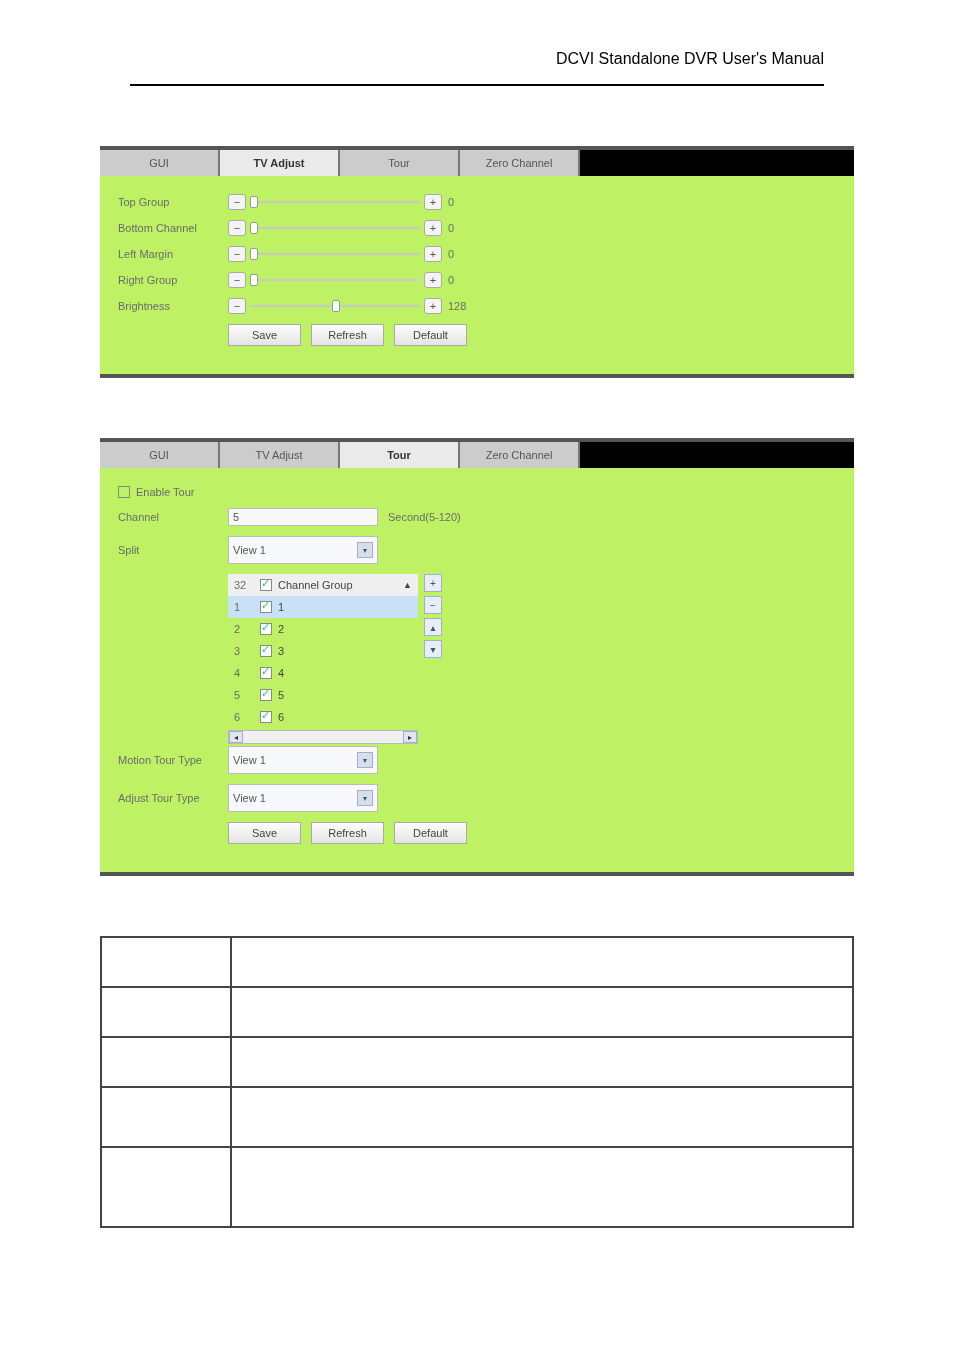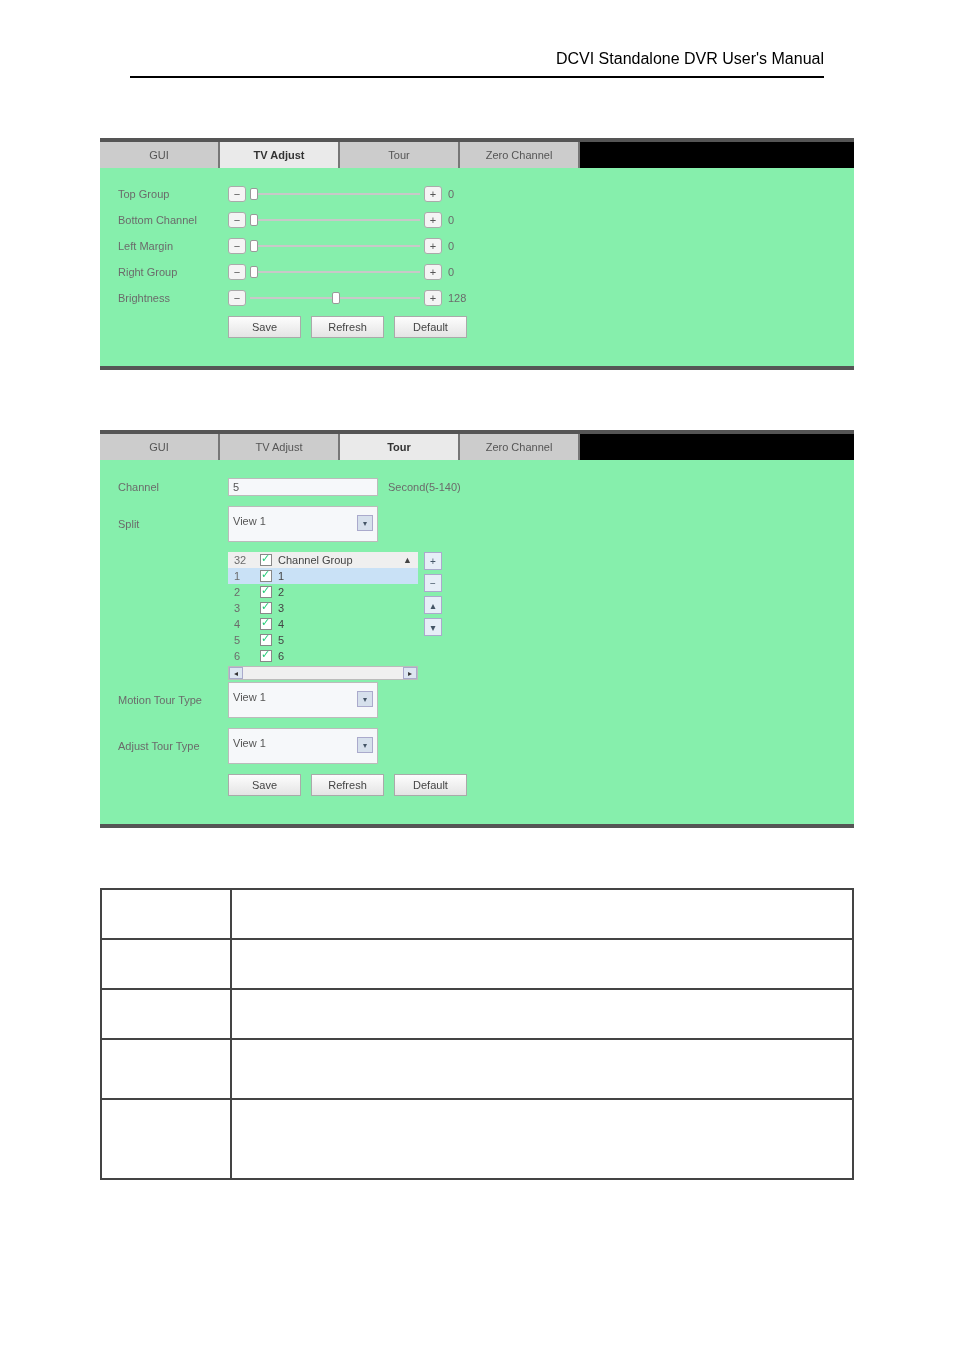--- a/index.html
+++ b/index.html
@@ -11,29 +11,29 @@
     width: 954px;
     margin: 0 auto;
     padding: 50px 100px 50px 100px;
   }
   .header-title {
     text-align: right;
     font-size: 16px;
     font-weight: normal;
     color: #000;
     padding-right: 30px;
-    margin-bottom: 8px;
+    margin-bottom: 16px;
   }
   .header-rule {
     border: none;
     border-top: 2px solid #000;
     margin: 0 30px 60px 30px;
   }
   .panel {
-    background: #86efac;
+    background: #bef264;
     border-top: 4px solid #555;
     border-bottom: 4px solid #555;
     margin: 0 0 60px 0;
   }
   .tabbar {
     display: flex;
     align-items: stretch;
     height: 26px;
   }
   .tab {
@@ -132,28 +132,28 @@
     width: 150px;
     height: 18px;
     border: 1px solid #bbb;
     background: #f6f8fa;
     font-size: 11px;
     padding: 0 4px;
     color: #555;
   }
   .sel {
     width: 150px;
-    height: 36px;
+    height: 28px;
     border: 1px solid #bbb;
     background: #f6f8fa;
     font-size: 11px;
     padding: 8px 4px;
     color: #555;
     display: flex;
-    align-items: flex-start;
+    align-items: center;
     justify-content: space-between;
   }
   .sel-caret {
     width: 16px;
     height: 16px;
     background: #d6e0ec;
     border: 1px solid #aac;
     display: flex;
     align-items: center;
     justify-content: center;
@@ -169,21 +169,21 @@
     margin-left: 110px;
     width: 190px;
     position: relative;
   }
   .list-inner {
     border: none;
   }
   .lh-row {
     display: flex;
     align-items: center;
-    height: 16px;
+    height: 22px;
     padding: 0 6px;
     font-size: 11px;
     color: #444;
   }
   .lh-row.header {
     background: #efefef;
     font-weight: normal;
   }
   .lh-idx { width: 26px; color: #6b6b6b; }
   .lh-chk {
@@ -321,25 +321,29 @@
 <div class="panel">
   <div class="tabbar">
     <div class="tab">GUI</div>
     <div class="tab">TV Adjust</div>
     <div class="tab active">Tour</div>
     <div class="tab">Zero Channel</div>
     <div class="tabbar-rest"></div>
   </div>
   <div class="panel-body">
 
+    <div class="row">
+      <span class="chk"></span>
+      <span style="color:#6b6b6b;font-size:11px;">Enable Tour</span>
+    </div>
 
     <div class="row">
       <div class="row-label">Channel</div>
       <input class="txtin" value="5" style="">
-      <span class="suffix">Second(5-140)</span>
+      <span class="suffix">Second(5-120)</span>
     </div>
 
     <div class="row">
       <div class="row-label">Split</div>
       <div class="sel">
         <span>View 1</span>
         <span class="sel-caret">▾</span>
       </div>
     </div>
 

